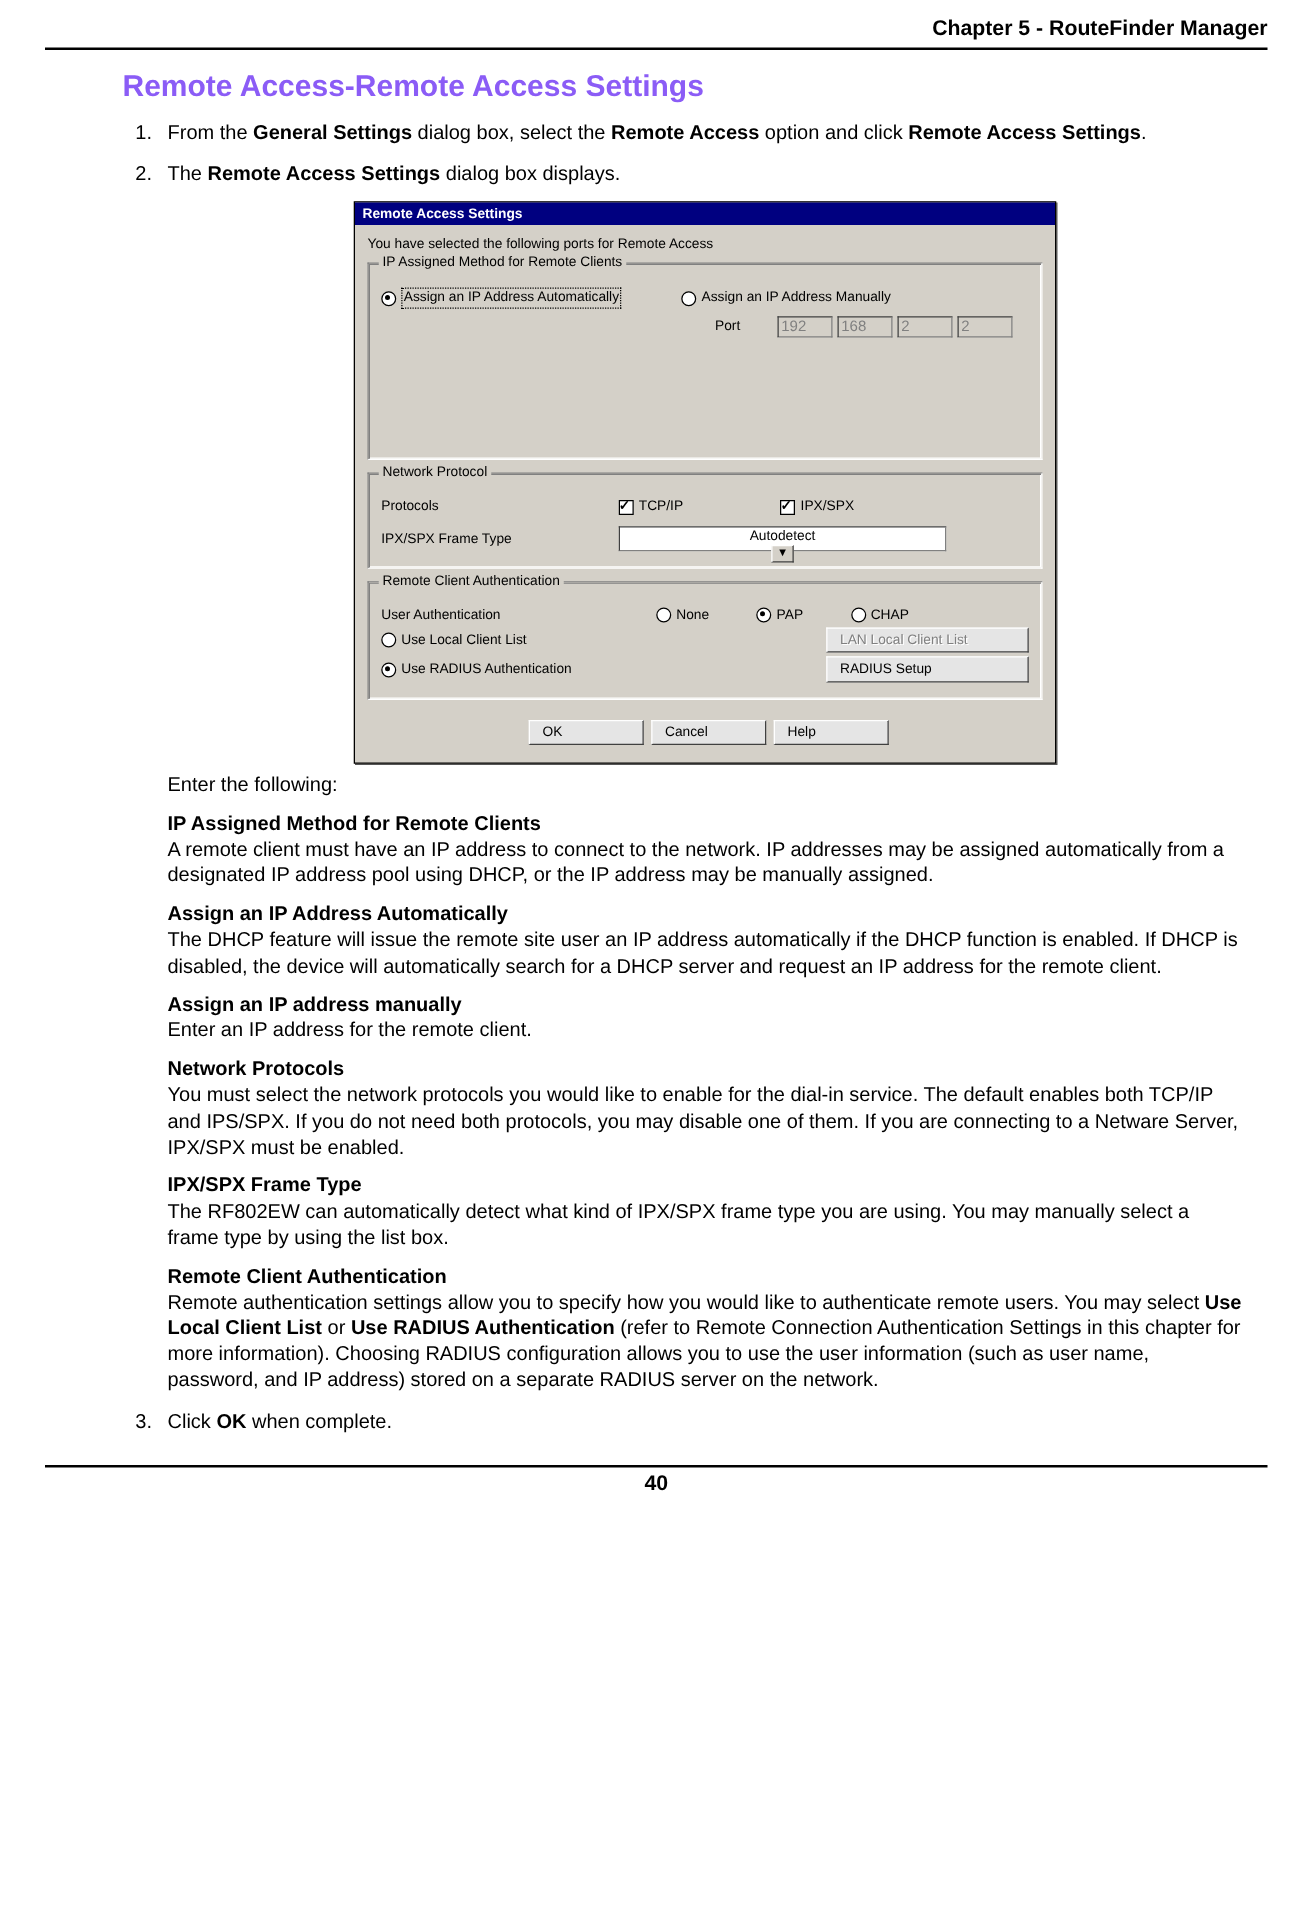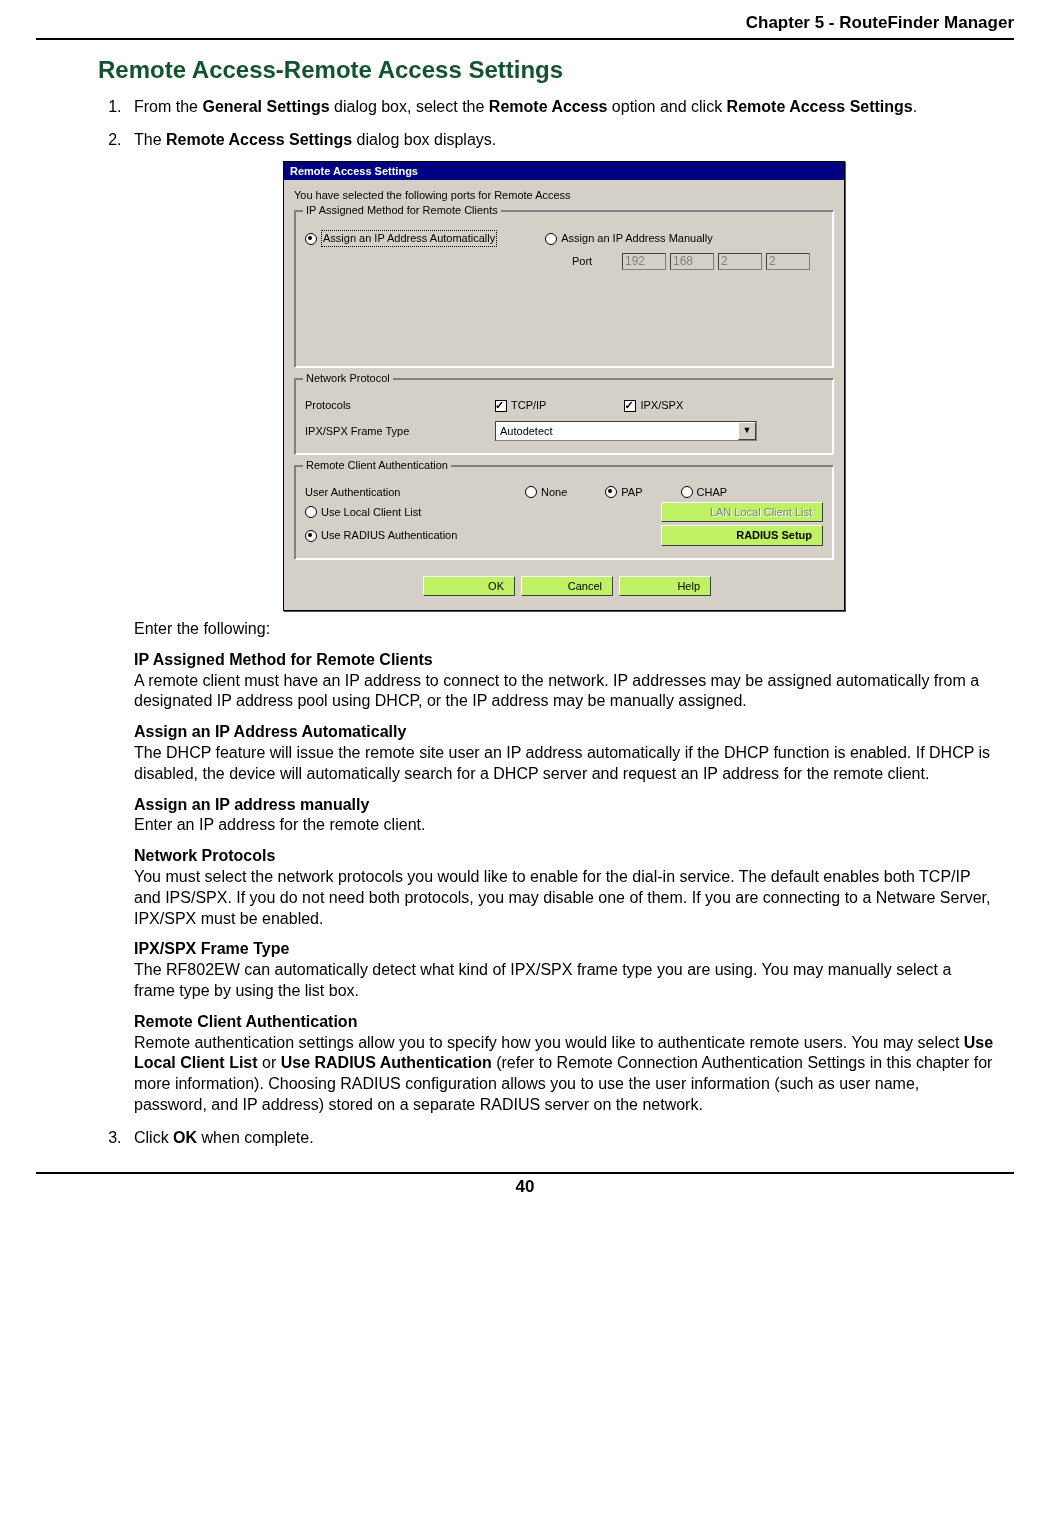--- a/index.html
+++ b/index.html
@@ -31,21 +31,21 @@
   .page-num {
     text-align: center;
     font-weight: bold;
     font-size: 17px;
   }
   .content {
     margin-left: 62px;
     margin-right: 20px;
   }
   h1.section-title {
-    color: #14532d;
+    color: #8b5cf6;
     font-size: 24px;
     font-weight: bold;
     margin: 0 0 12px 0;
   }
   ol.steps {
     margin: 0;
     padding-left: 28px;
   }
   ol.steps > li {
     margin-bottom: 12px;
@@ -120,28 +120,28 @@
   .check-box {
     width: 10px; height:10px; border:1px solid #000; background:#fff; margin-right:4px; position:relative; display:inline-block;
   }
   .check-box.checked::after {
     content:"✓"; position:absolute; top:-3px; left:-1px; font-size:11px; font-weight:bold;
   }
   .ipbox {
     width: 38px; height:15px; border:1px solid #808080; border-top-color:#404040; border-left-color:#404040; background:#d4d0c8; font-size:12px; padding:0 2px; margin-right:4px; display:inline-block; line-height:15px; color:#808080;
   }
   .combo {
-    display:flex; align-items:center; border:1px solid #808080; border-top-color:#404040; border-left-color:#404040; background:#fff; height:18px; width: 260px;
+    display:flex; align-items:center; border:1px solid #808080; border-top-color:#404040; border-left-color:#404040; background:#fff; height:18px; width: 260px; flex-direction: column;
   }
   .combo-text { flex:1; padding:0 4px; font-size:11px; }
   .combo-btn {
     width:16px; height:16px; background:#d4d0c8; border:1px solid #fff; border-right-color:#404040; border-bottom-color:#404040; display:flex; align-items:center; justify-content:center; font-size:9px;
   }
   .btn3d {
-    display:inline-block; background:#bef264; border:1px solid #fff; border-right-color:#404040; border-bottom-color:#404040; padding:2px 10px; font-size:11px; min-width:70px; text-align:right; margin-left:6px;
+    display:inline-block; background:#e5e5e5; border:1px solid #fff; border-right-color:#404040; border-bottom-color:#404040; padding:2px 10px; font-size:11px; min-width:70px; text-align:left; margin-left:6px;
   }
   .btn3d.disabled { color:#808080; text-shadow:1px 1px 0 #fff;}
   .dlg-footer {
     display:flex; justify-content:center; padding: 6px 0 8px 0;
   }
   .label-col { width: 130px; display:inline-block; }
   .gb-ip { height: 130px; }
   .dotted-focus { border:1px dotted #000; padding:0 1px;}
 </style>
 </head>
@@ -240,21 +240,21 @@
                     <span class="radio-dot"></span>
                     <span>Use Local Client List</span>
                   </span>
                 <span class="btn3d disabled" style="min-width:140px;">LAN Local Client List</span>
               </div>
               <div class="row" style="justify-content:space-between;">
                 <span class="radio">
                     <span class="radio-dot selected"></span>
                     <span>Use RADIUS Authentication</span>
                   </span>
-                <span class="btn3d" style="min-width:140px;font-weight:bold;">RADIUS Setup</span>
+                <span class="btn3d" style="min-width:140px;">RADIUS Setup</span>
               </div>
             </div>
 
             <div class="dlg-footer">
               <span class="btn3d">OK</span>
               <span class="btn3d">Cancel</span>
               <span class="btn3d">Help</span>
             </div>
           </div>
         </div>

